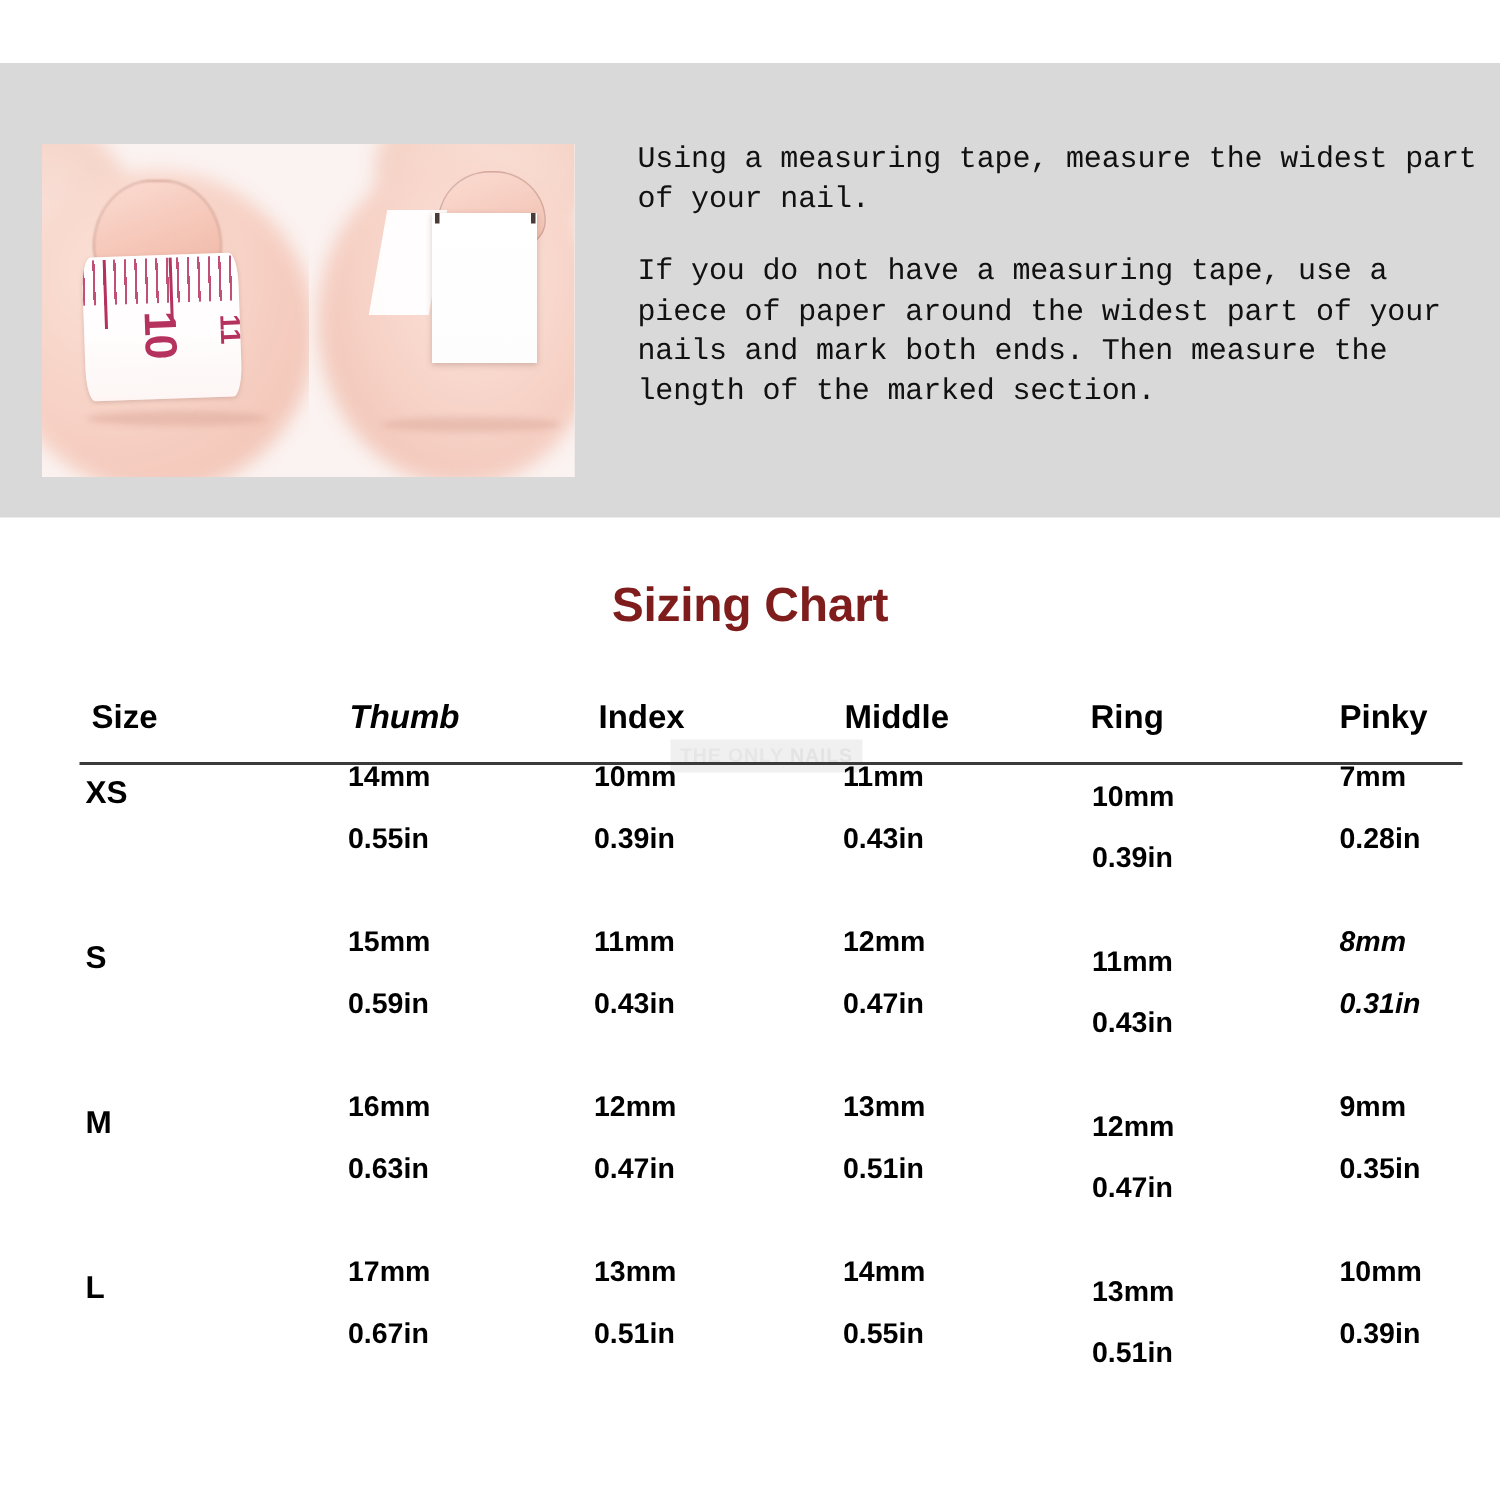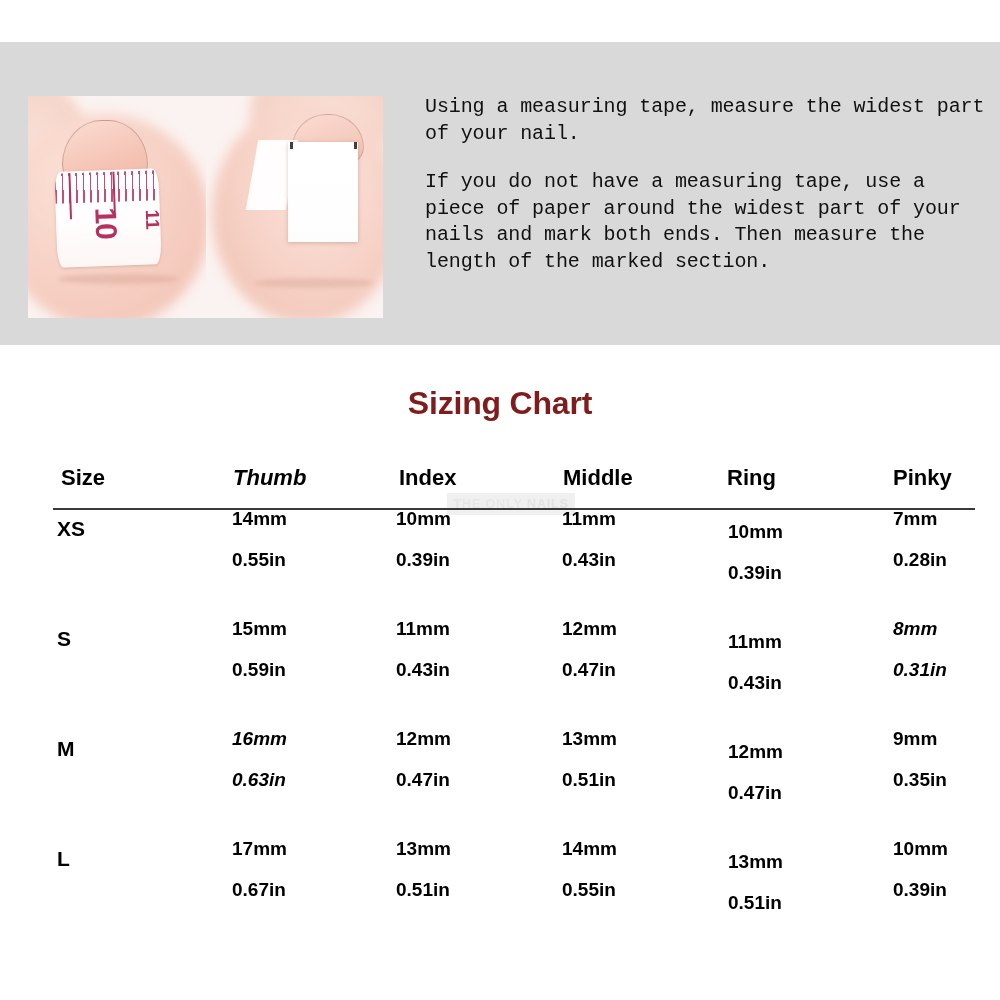--- a/index.html
+++ b/index.html
@@ -385,21 +385,21 @@
       <span class="inch">0.43in</span>
     </div>
     <div class="cell" style="left:893px;font-style:italic;">
       <span class="mm">8mm</span>
       <span class="inch">0.31in</span>
     </div>
   </div>
 
   <div class="trow">
     <div class="row-label">M</div>
-    <div class="cell" style="left:232px;font-style:italic;">
+    <div class="cell" style="left:232px;">
       <span class="mm">16mm</span>
       <span class="inch">0.63in</span>
     </div>
     <div class="cell" style="left:396px;">
       <span class="mm">12mm</span>
       <span class="inch">0.47in</span>
     </div>
     <div class="cell" style="left:562px;">
       <span class="mm">13mm</span>
       <span class="inch">0.51in</span>

